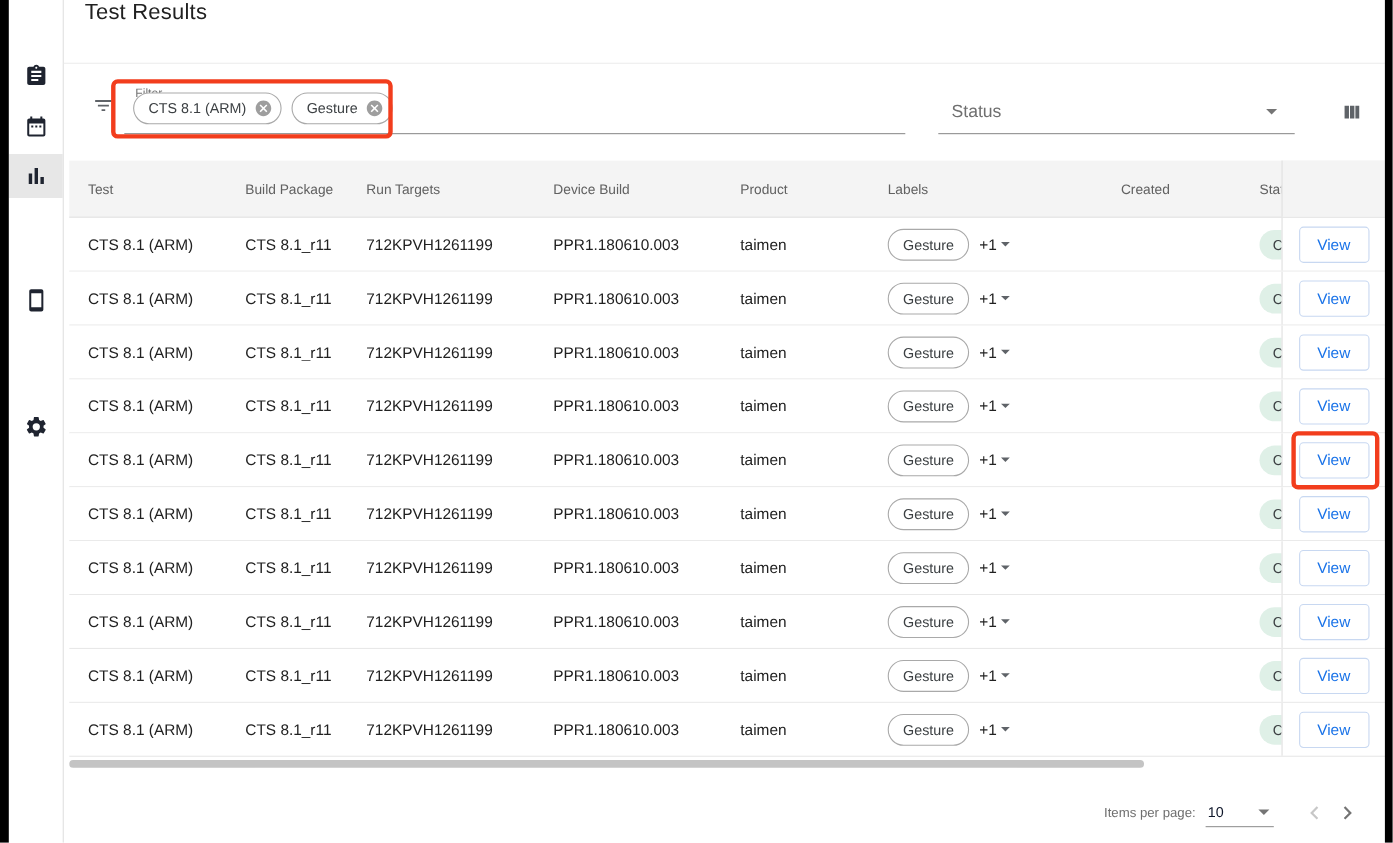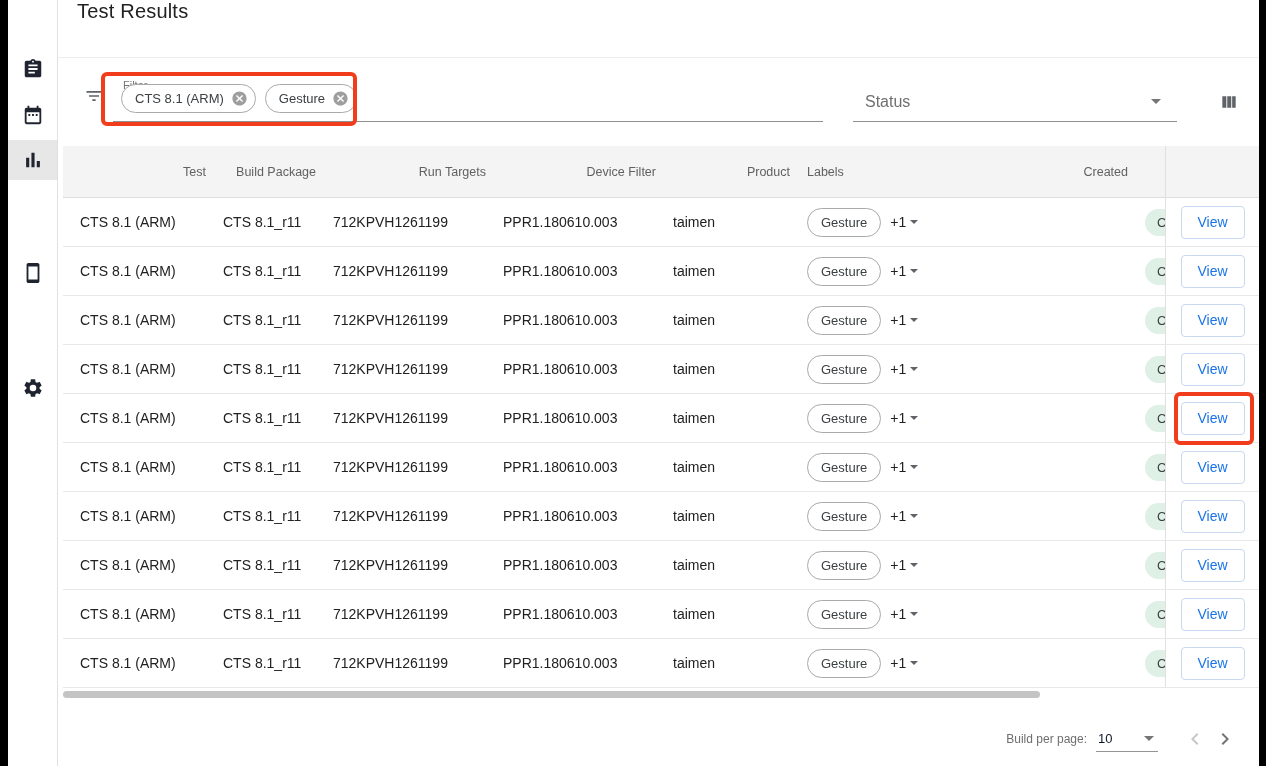--- a/index.html
+++ b/index.html
@@ -33,21 +33,21 @@
   .chip svg { width:17px; height:17px; fill:#9e9e9e; }
   .status-field { position:absolute; left:795px; top:5px; width:324px; height:59px; border-bottom:1px solid #8f8f8f; cursor:pointer; }
   .status-label { position:absolute; left:12px; bottom:10px; font-size:16px; color:#6f6f6f; }
   .caret { width:0; height:0; border-left:5px solid transparent; border-right:5px solid transparent; border-top:5px solid #757575; }
   .status-field .caret { position:absolute; right:16px; bottom:17px; }
   .columns-icon { position:absolute; left:1161px; top:34px; width:20px; height:20px; cursor:pointer; }
   .columns-icon svg { width:20px; height:20px; fill:#5f6368; }
 
   
   .table { margin-left:5px; width:1196px; }
-  .thead { height:52px; background:#f4f4f4; border-bottom:1px solid #dedede; display:flex;text-align:right; }
+  .thead { height:52px; background:#f4f4f4; border-bottom:1px solid #dedede; display:flex; }
   .trow { height:49px; background:#fff; border-bottom:1px solid #e8e8e8; display:flex; }
   .clip { width:1102px; overflow:hidden; height:100%; flex:0 0 1102px; }
   .irow { display:flex; width:1240px; height:100%; align-items:center; }
   .cell { padding-left:17px; font-size:14px; color:#212121; white-space:nowrap; overflow:hidden; flex-shrink:0; }
   .thead .cell { font-size:12.5px; color:#616161; }
   .col-test{width:143px} .col-package{width:110px} .col-run{width:170px} .col-build{width:170px}
   .col-product{width:134px} .col-labels{width:212px; display:flex; align-items:center; gap:9px; overflow:visible;}
   .col-created{width:126px} .col-status{width:175px; overflow:visible;}
   .label-chip { height:29px; display:inline-flex; align-items:center; padding:0 13px;
     border:1px solid #a9a9a9; border-radius:16px; background:#fff; font-size:13px; color:#3c4043; cursor:pointer; }
@@ -161,21 +161,21 @@
       </span>
     </div>
 
     <div class="table">
       <div class="thead">
         <div class="clip">
           <div class="irow">
             <div class="cell col-test">Test</div>
             <div class="cell col-package">Build Package</div>
             <div class="cell col-run">Run Targets</div>
-            <div class="cell col-build">Device Filter</div>
+            <div class="cell col-build">Device Build</div>
             <div class="cell col-product">Product</div>
             <div class="cell col-labels">Labels</div>
             <div class="cell col-created">Created</div>
             <div class="cell col-status">Status</div>
           </div>
         </div>
         <div class="view-cell"></div>
       </div>
 
       <div class="tbody">
@@ -441,21 +441,21 @@
           </div>
 
       </div>
     </div>
 
     <div class="hscroll">
       <div class="hscroll-thumb"></div>
     </div>
 
     <div class="paginator">
-      <span class="ipp-label">Build per page:</span>
+      <span class="ipp-label">Items per page:</span>
       <div class="ipp-select">
         <span class="ipp-value">10</span>
         <span class="caret"></span>
       </div>
       <button class="pag-btn pag-prev">
         <svg viewBox="0 0 24 24">
             <path d="M15.41 7.41 14 6l-6 6 6 6 1.41-1.41L10.83 12z"></path>
           </svg>
       </button>
       <button class="pag-btn pag-next">

